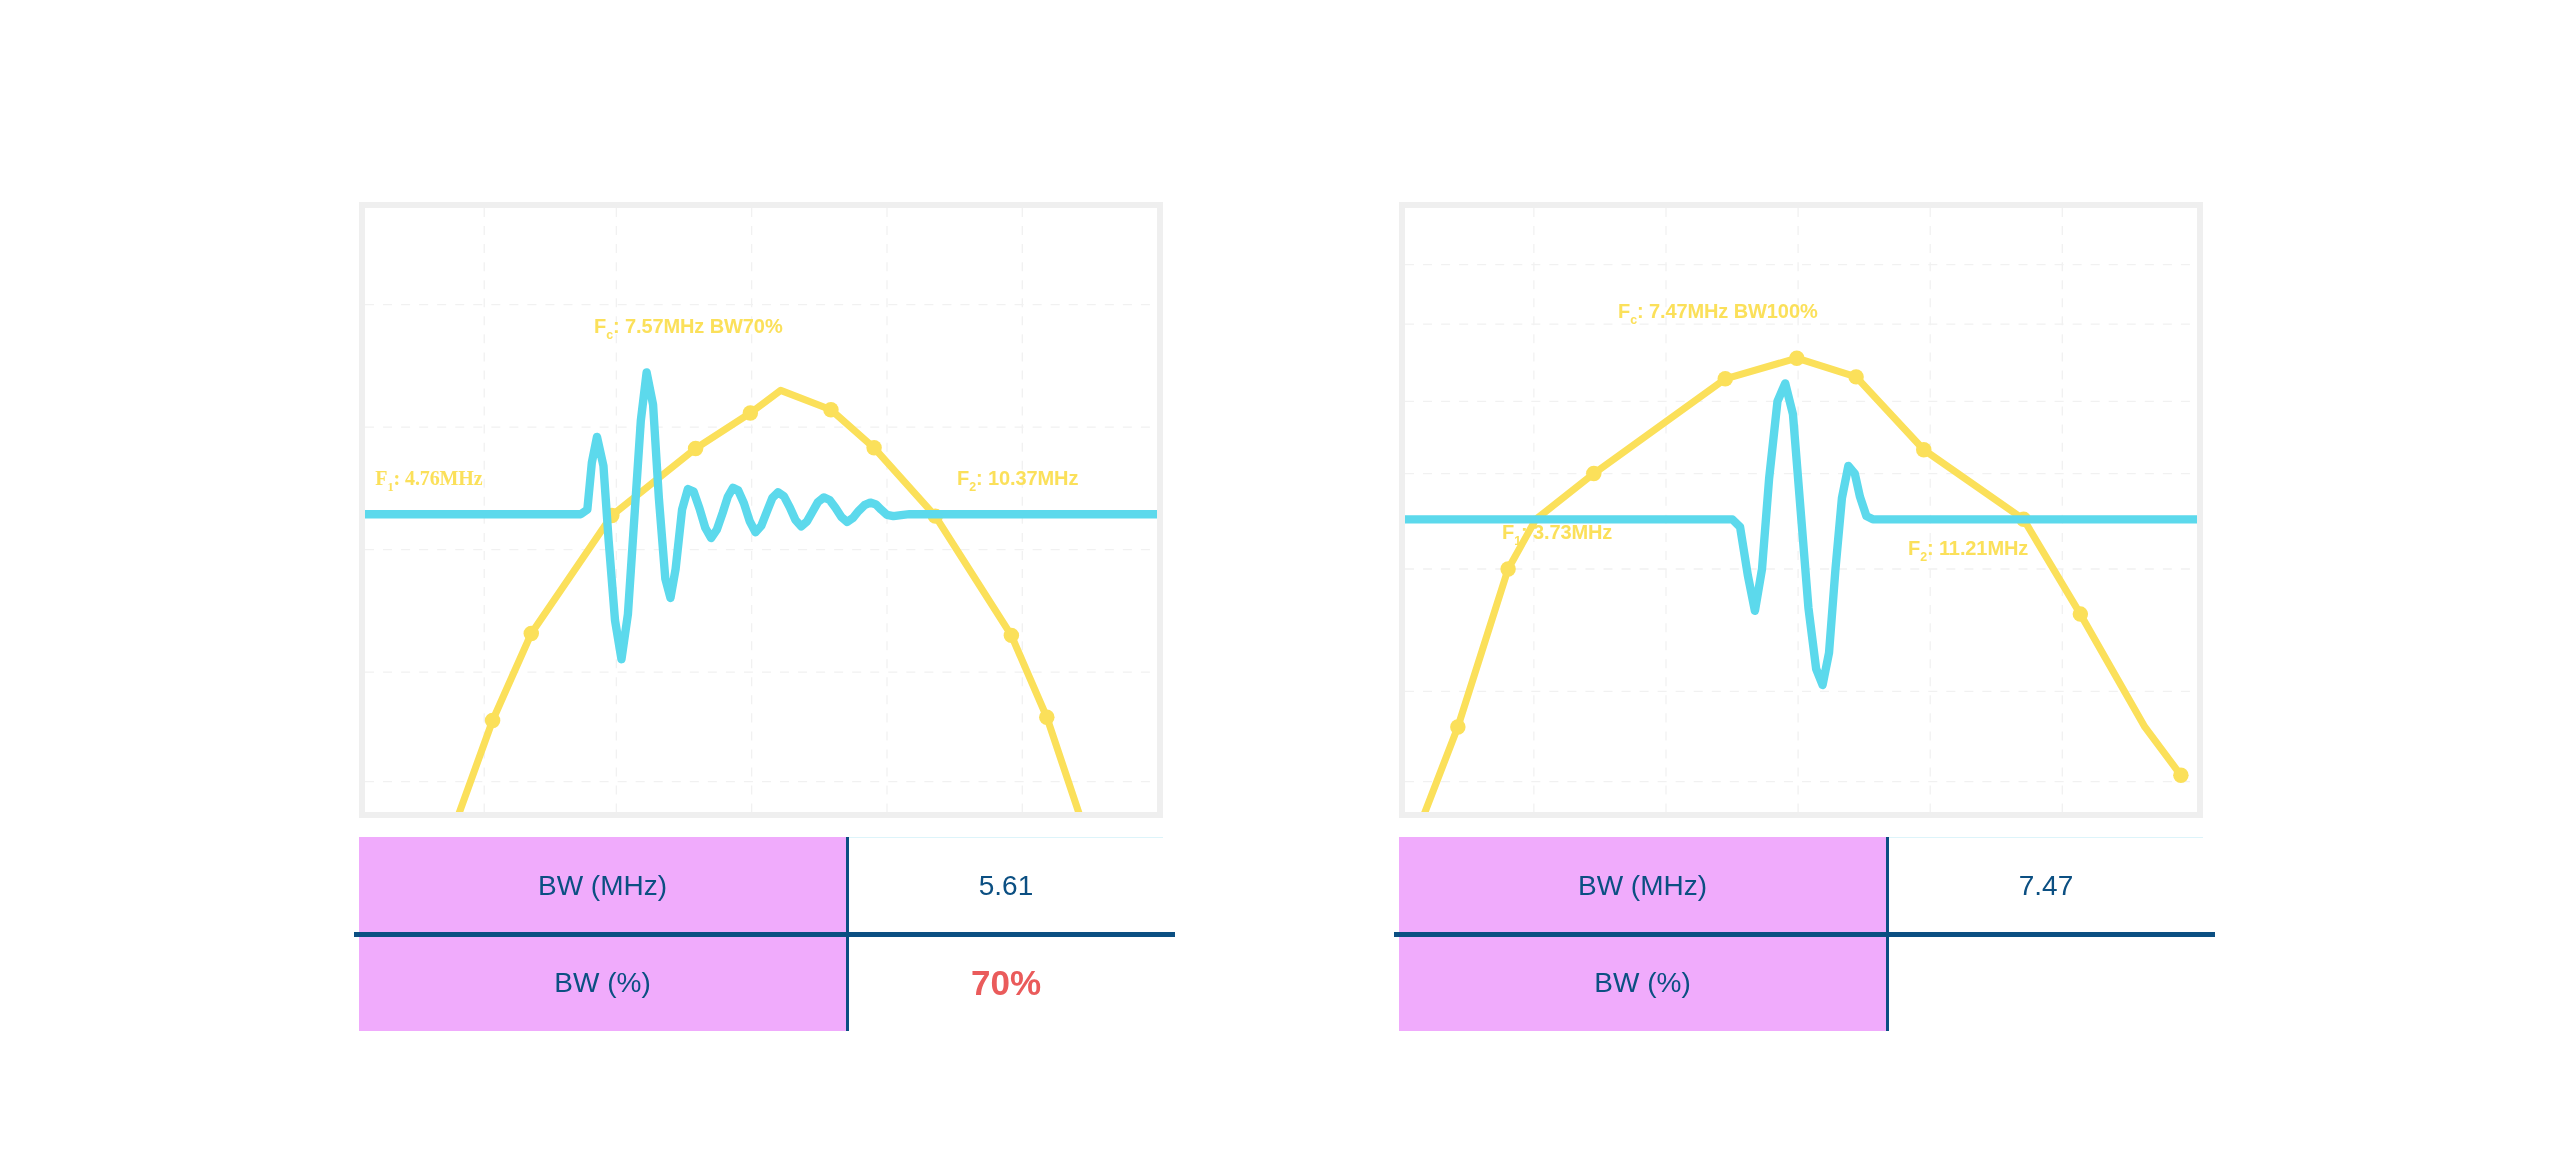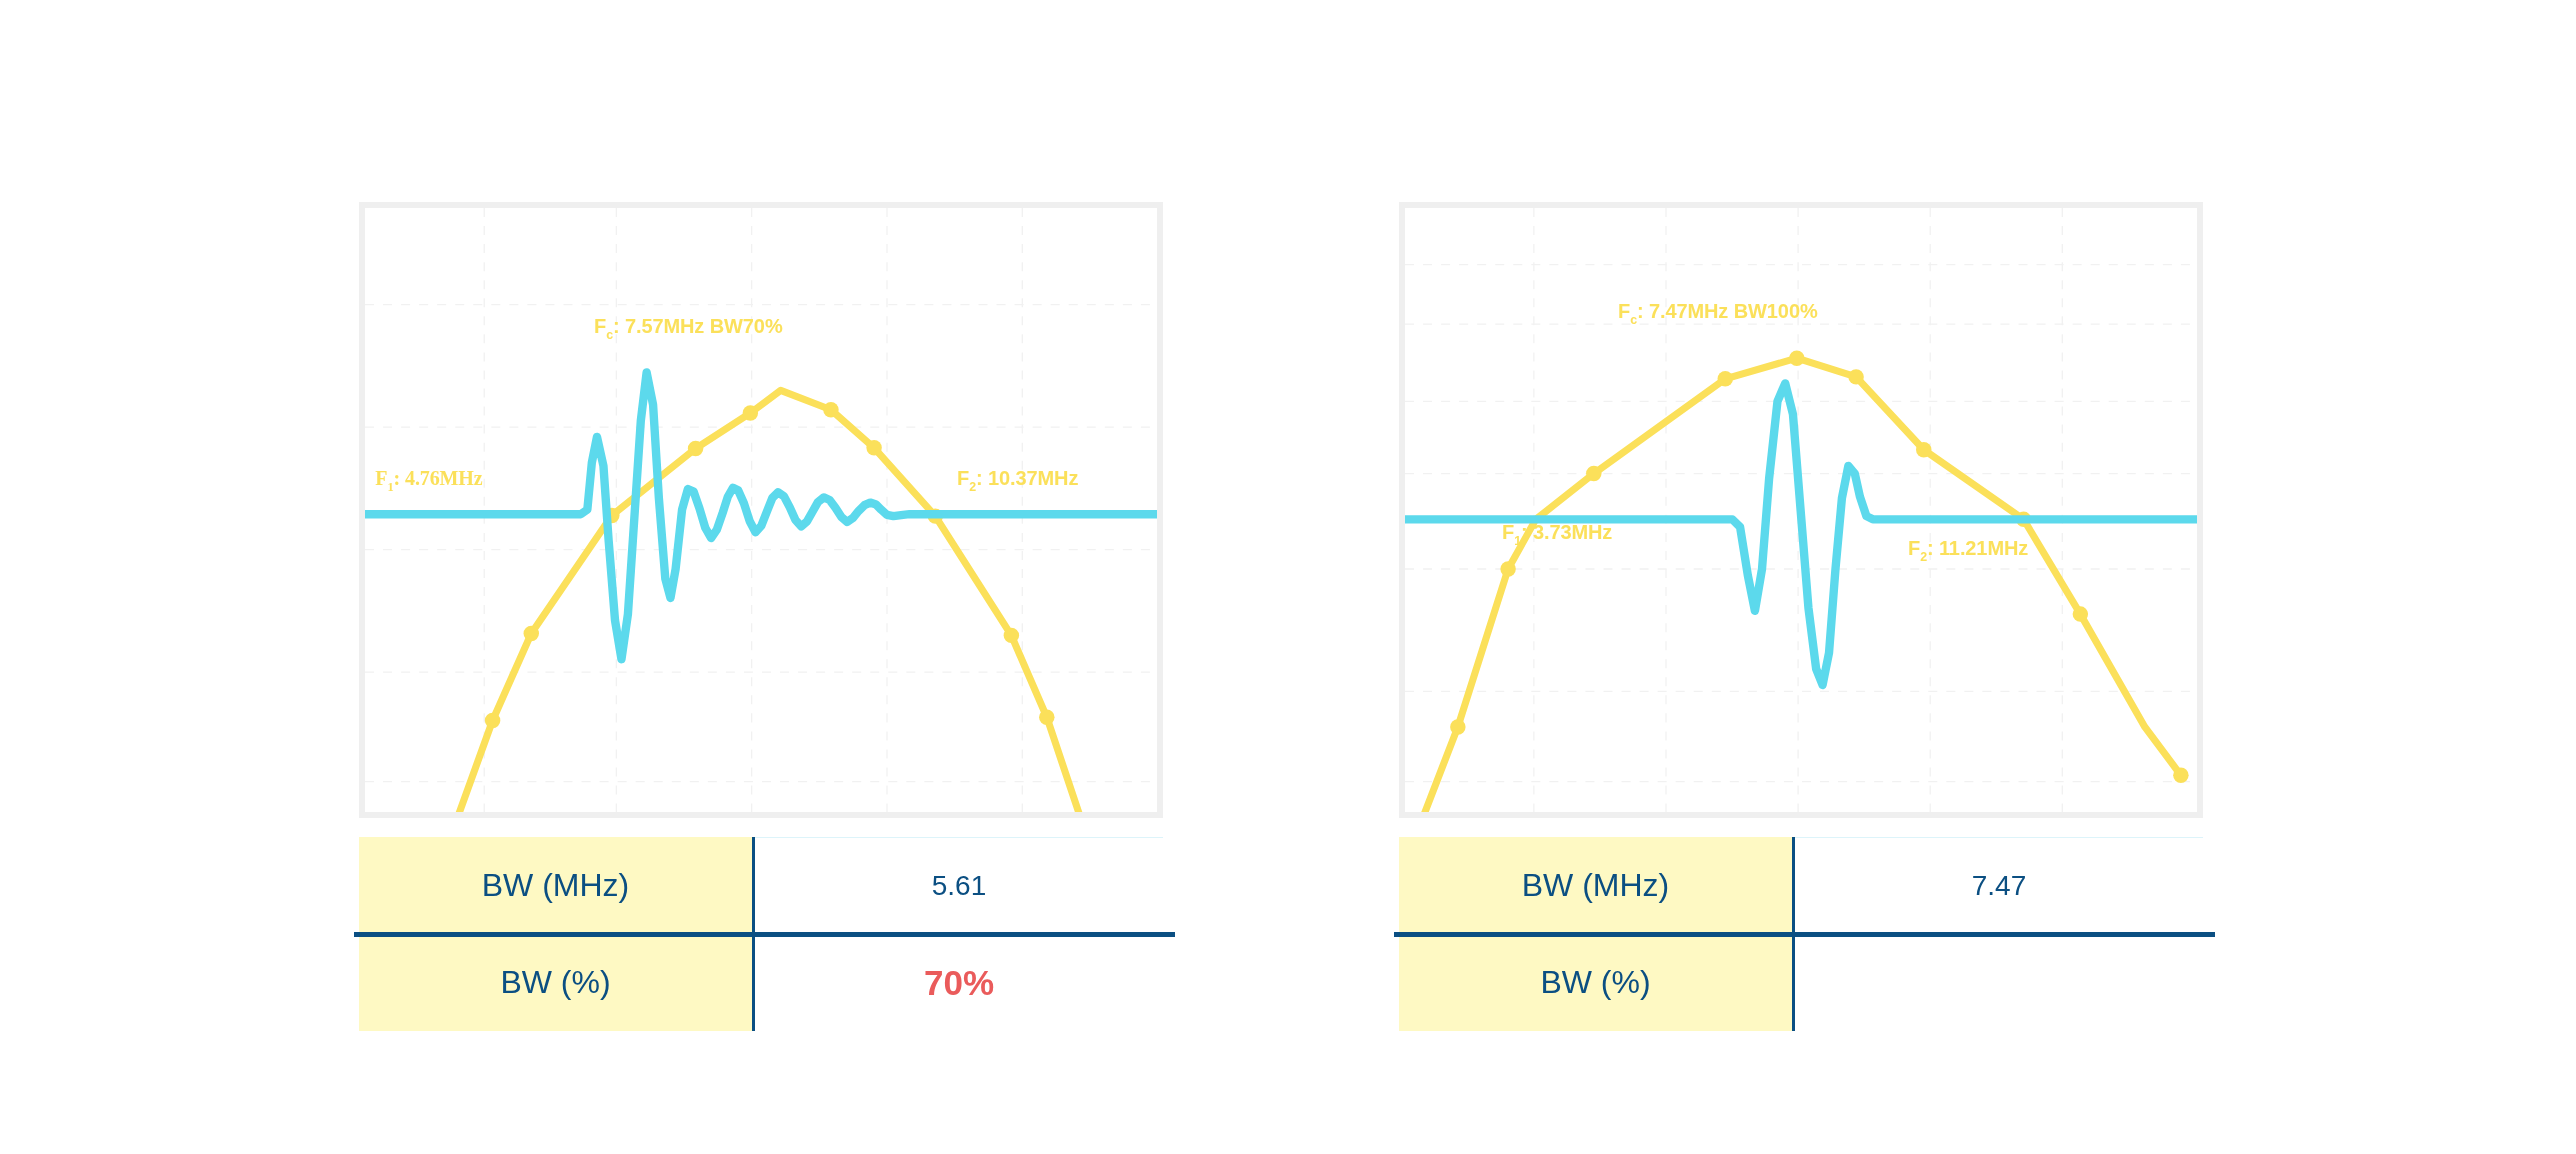--- a/index.html
+++ b/index.html
@@ -40,25 +40,25 @@
     position:absolute;left:0;top:837px;
     width:804px;height:193px;
   }
   .bw-row{
     position:relative;
     display:flex;
     height:97px;
     box-sizing:border-box;
   }
   .bw-label-cell{
-    width:396px;
-    background:#fef9c3;
+    width:490px;
+    background:#f0abfc;
     color:#0b4f82;
     display:flex;align-items:center;justify-content:center;
-    font-size:32px;
+    font-size:28px;
     font-weight:normal;
     box-sizing:border-box;
     border-right:3.9px solid #0b4f82;
   }
   .bw-value-cell{
     flex:1;
     display:flex;align-items:center;justify-content:center;
     box-sizing:border-box;
   }
   .bw-value-cell .val-mhz{

